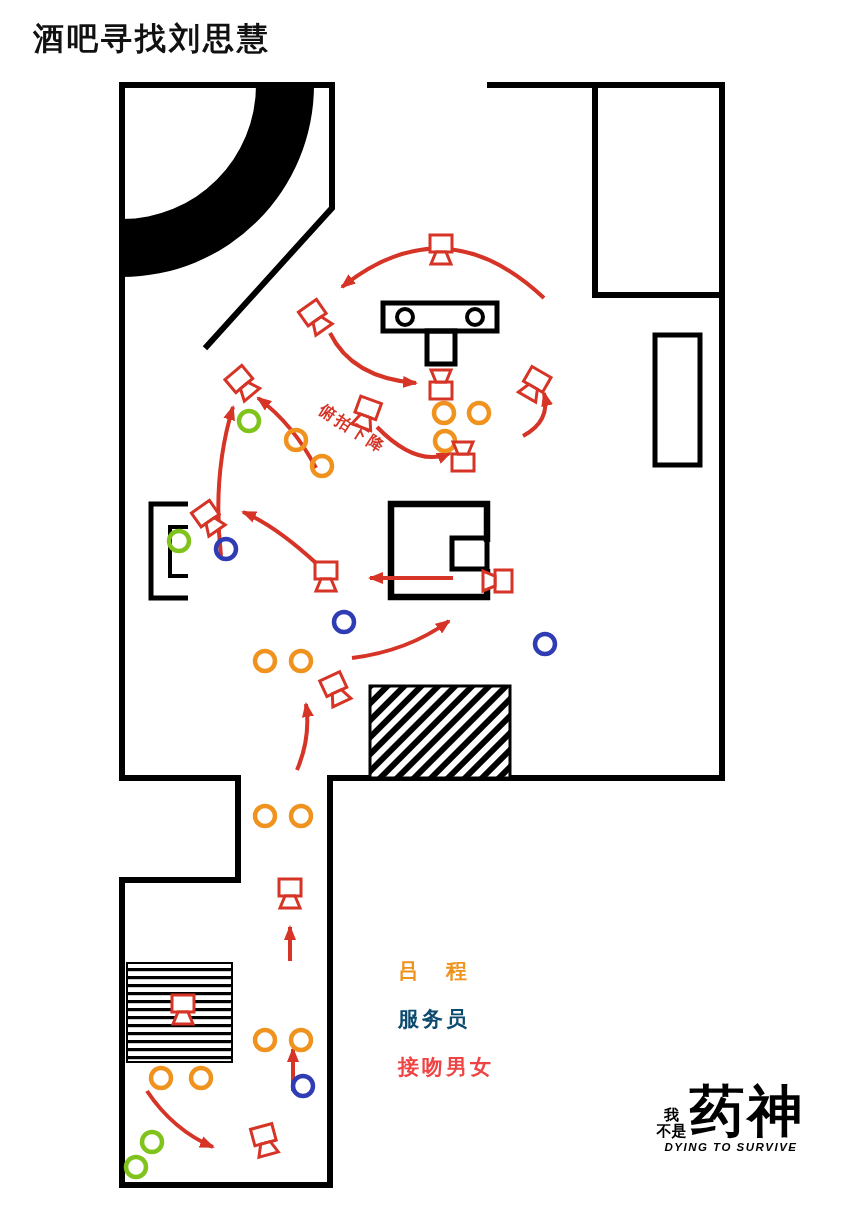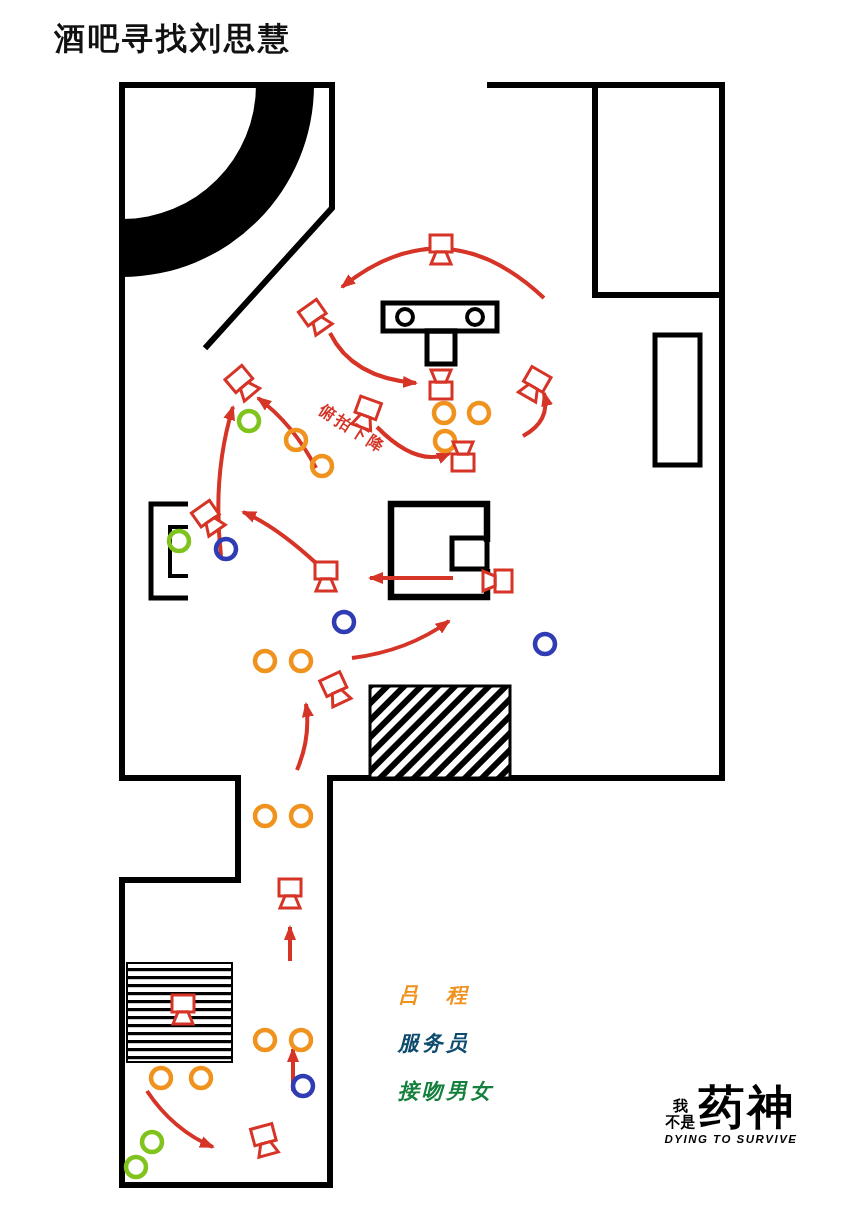--- a/index.html
+++ b/index.html
@@ -1,29 +1,29 @@
 <!DOCTYPE html>
 <html><head>
 <meta charset="utf-8">
 <style>
   html,body{margin:0;padding:0;background:#ffffff;}
   #page{position:relative;width:864px;height:1222px;background:#fff;overflow:hidden;
         font-family:"Liberation Sans",sans-serif;}
   #plan{position:absolute;left:0;top:0;}
-  .title{position:absolute;left:54px;top:18px;font-family:"Liberation Serif",serif;
+  .title{position:absolute;left:33px;top:18px;font-family:"Liberation Serif",serif;
          font-size:31px;font-weight:600;color:#111;letter-spacing:3px;}
   .overhead{position:absolute;left:326px;top:400px;transform:rotate(33deg);
             transform-origin:0 0;font-size:16px;font-weight:bold;letter-spacing:3px;}
-  .legend{position:absolute;left:398px;top:981px;font-style:italic;}
+  .legend{position:absolute;left:398px;top:957px;}
   .legend-item{font-size:21px;font-weight:bold;letter-spacing:3px;margin-bottom:20px;}
   .logo{position:absolute;left:645px;top:1086px;width:172px;color:#000;}
   .logo-row{display:flex;align-items:flex-end;justify-content:center;gap:3px;}
   .logo-small{display:flex;flex-direction:column;font-size:15px;font-weight:900;
               line-height:1.05;text-align:center;}
-  .logo-big{font-family:"Liberation Serif",serif;font-size:46px;font-weight:900;
+  .logo-big{font-family:"Liberation Serif",serif;font-size:55px;font-weight:900;
             line-height:0.95;letter-spacing:3px;}
   .logo-en{font-size:11.5px;font-weight:bold;letter-spacing:1.5px;margin-top:3px;
            text-align:center;font-style:italic;}
   .logo-tag{font-size:21px;font-weight:900;letter-spacing:4px;margin-top:5px;
             text-align:right;}
 </style>
 </head>
 <body>
 
 <div id="page">
@@ -170,21 +170,21 @@
           <path d="M -5 2 L 5 2 L 10 14 L -10 14 Z" fill="#ffffff" stroke="#D63426" stroke-width="3"></path>
         </g>
       </g>
   </svg>
 
   <div class="overhead" style="color: rgb(214, 52, 38);">俯拍下降</div>
 
   <div class="legend">
     <div class="legend-item" style="color: rgb(240, 146, 30);">吕　程</div>
     <div class="legend-item" style="color: #0c4a6e;">服务员</div>
-    <div class="legend-item" style="color: #15803d;">接吻男女</div>
+    <div class="legend-item" style="color: #ef4444;">接吻男女</div>
   </div>
 
   <div class="logo">
     <div class="logo-row">
       <div class="logo-small">
         <span>我</span>
         <span>不是</span>
       </div>
       <div class="logo-big">药神</div>
     </div>

